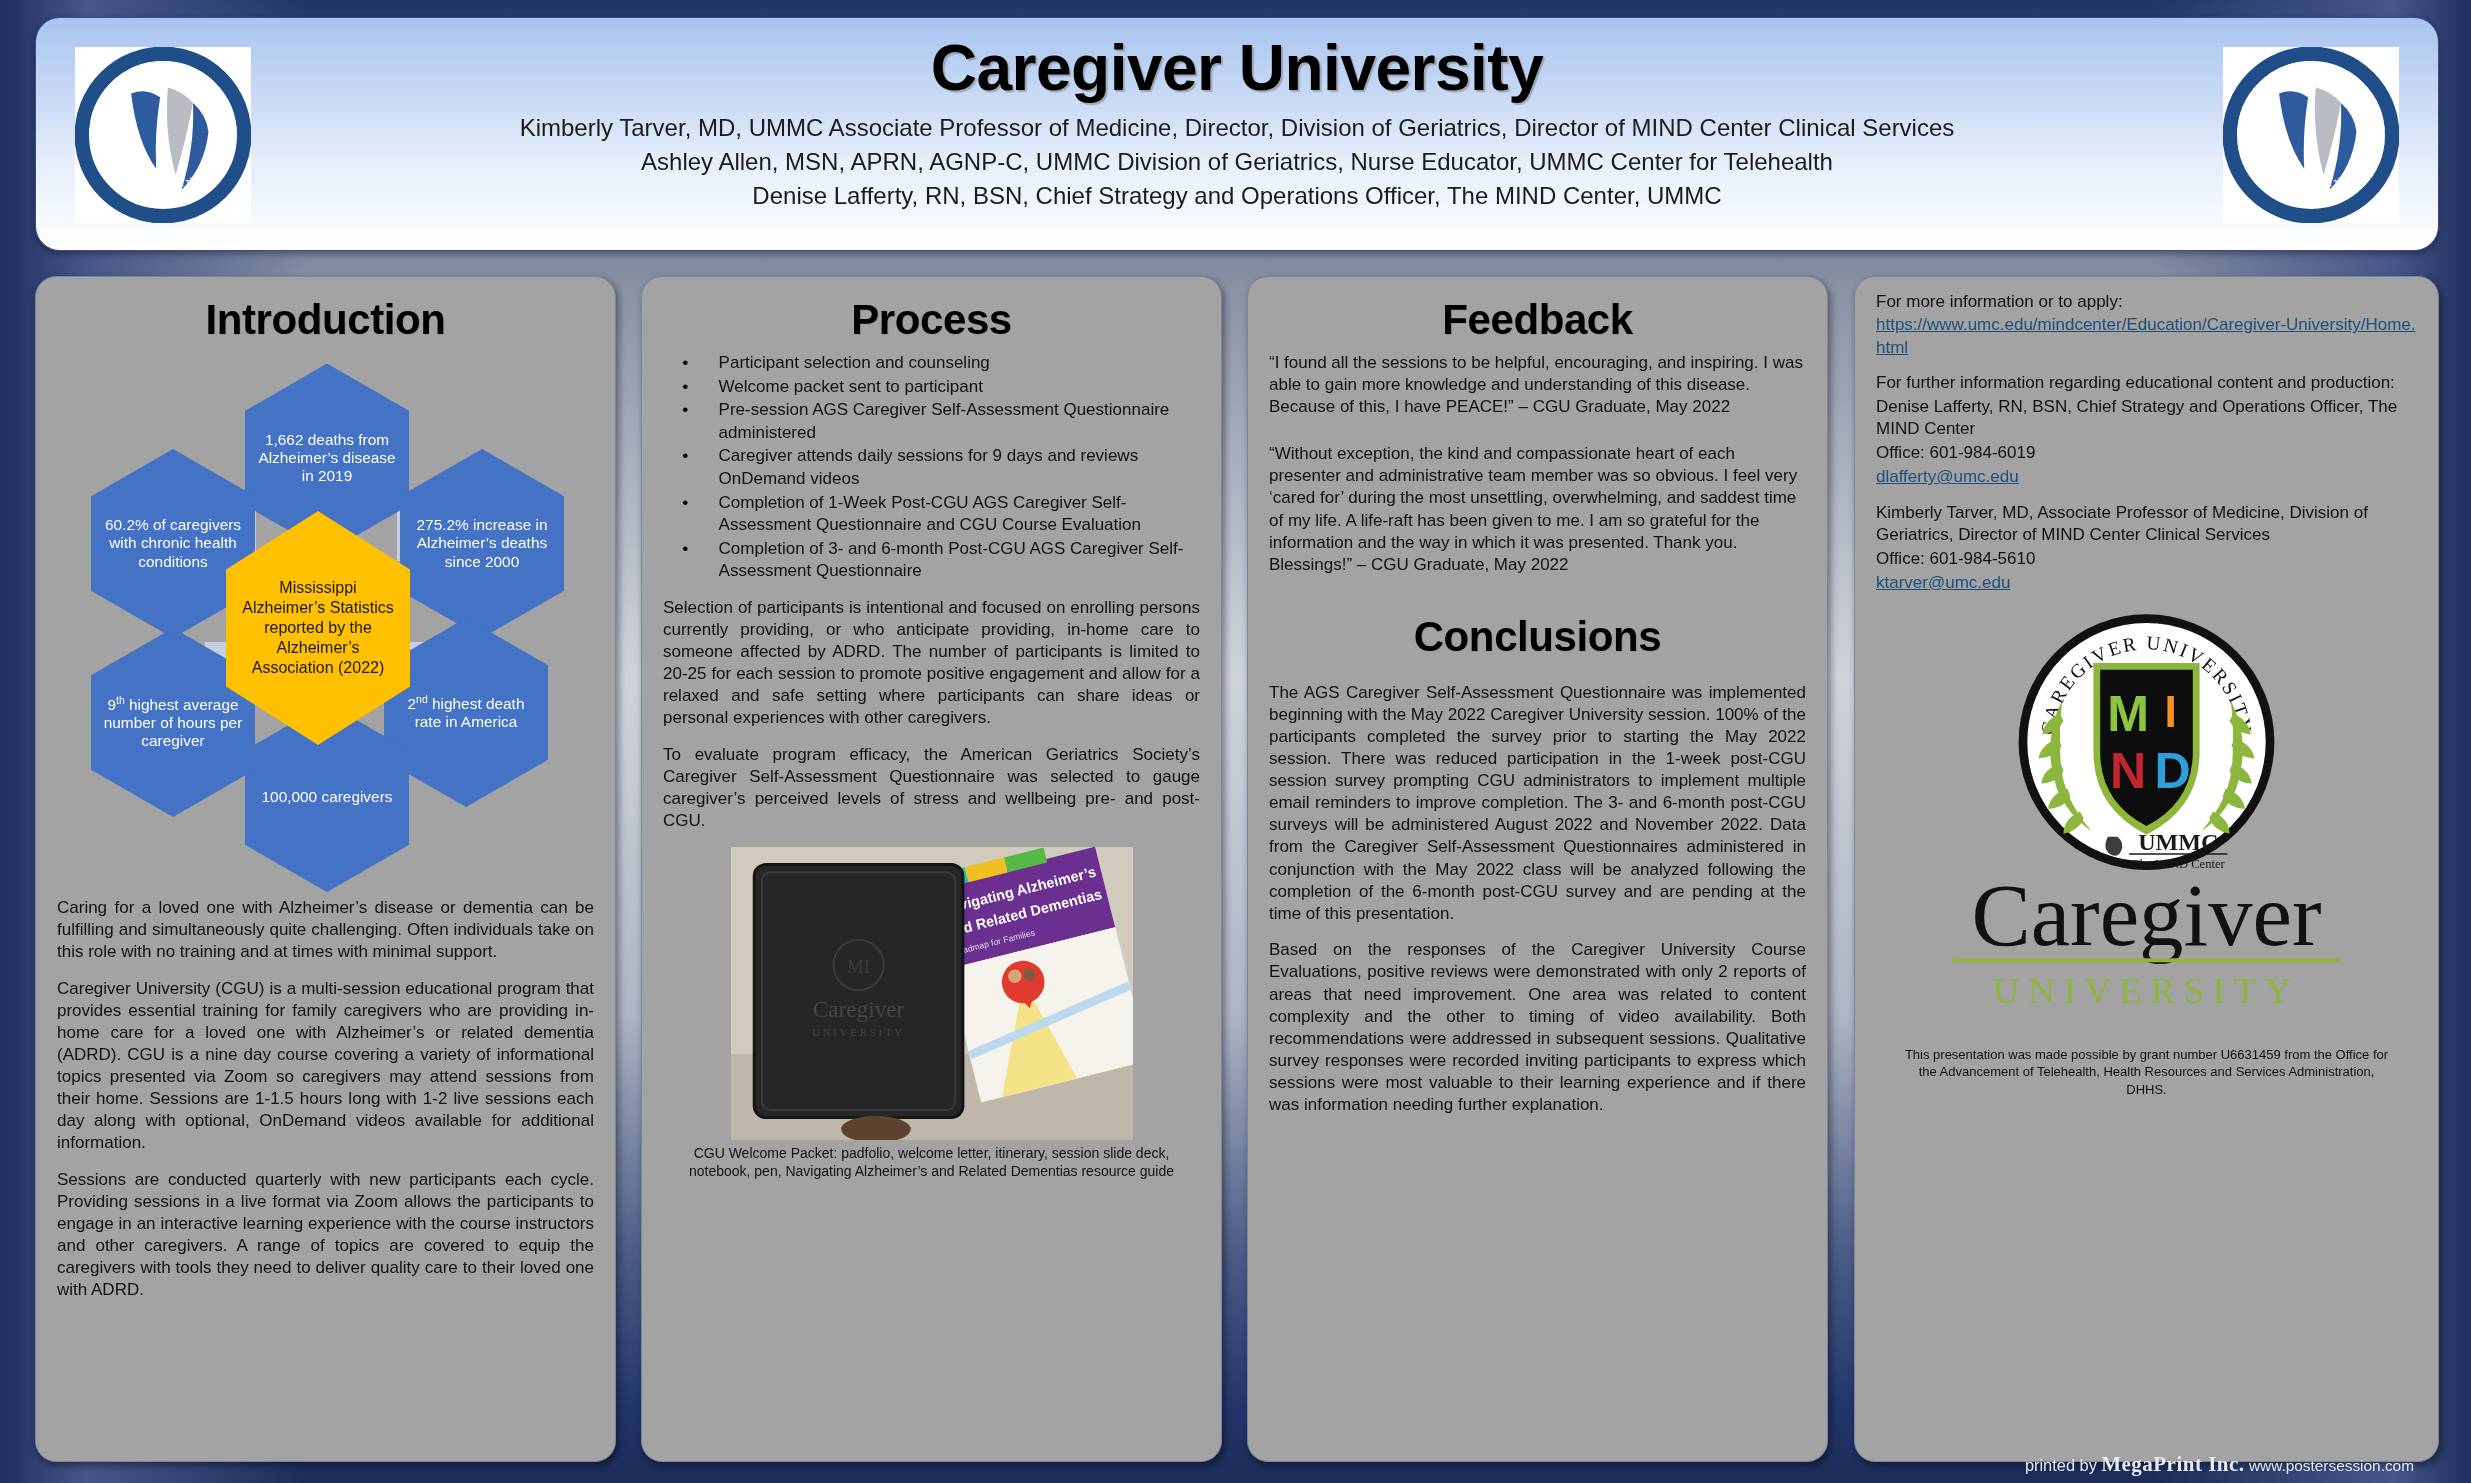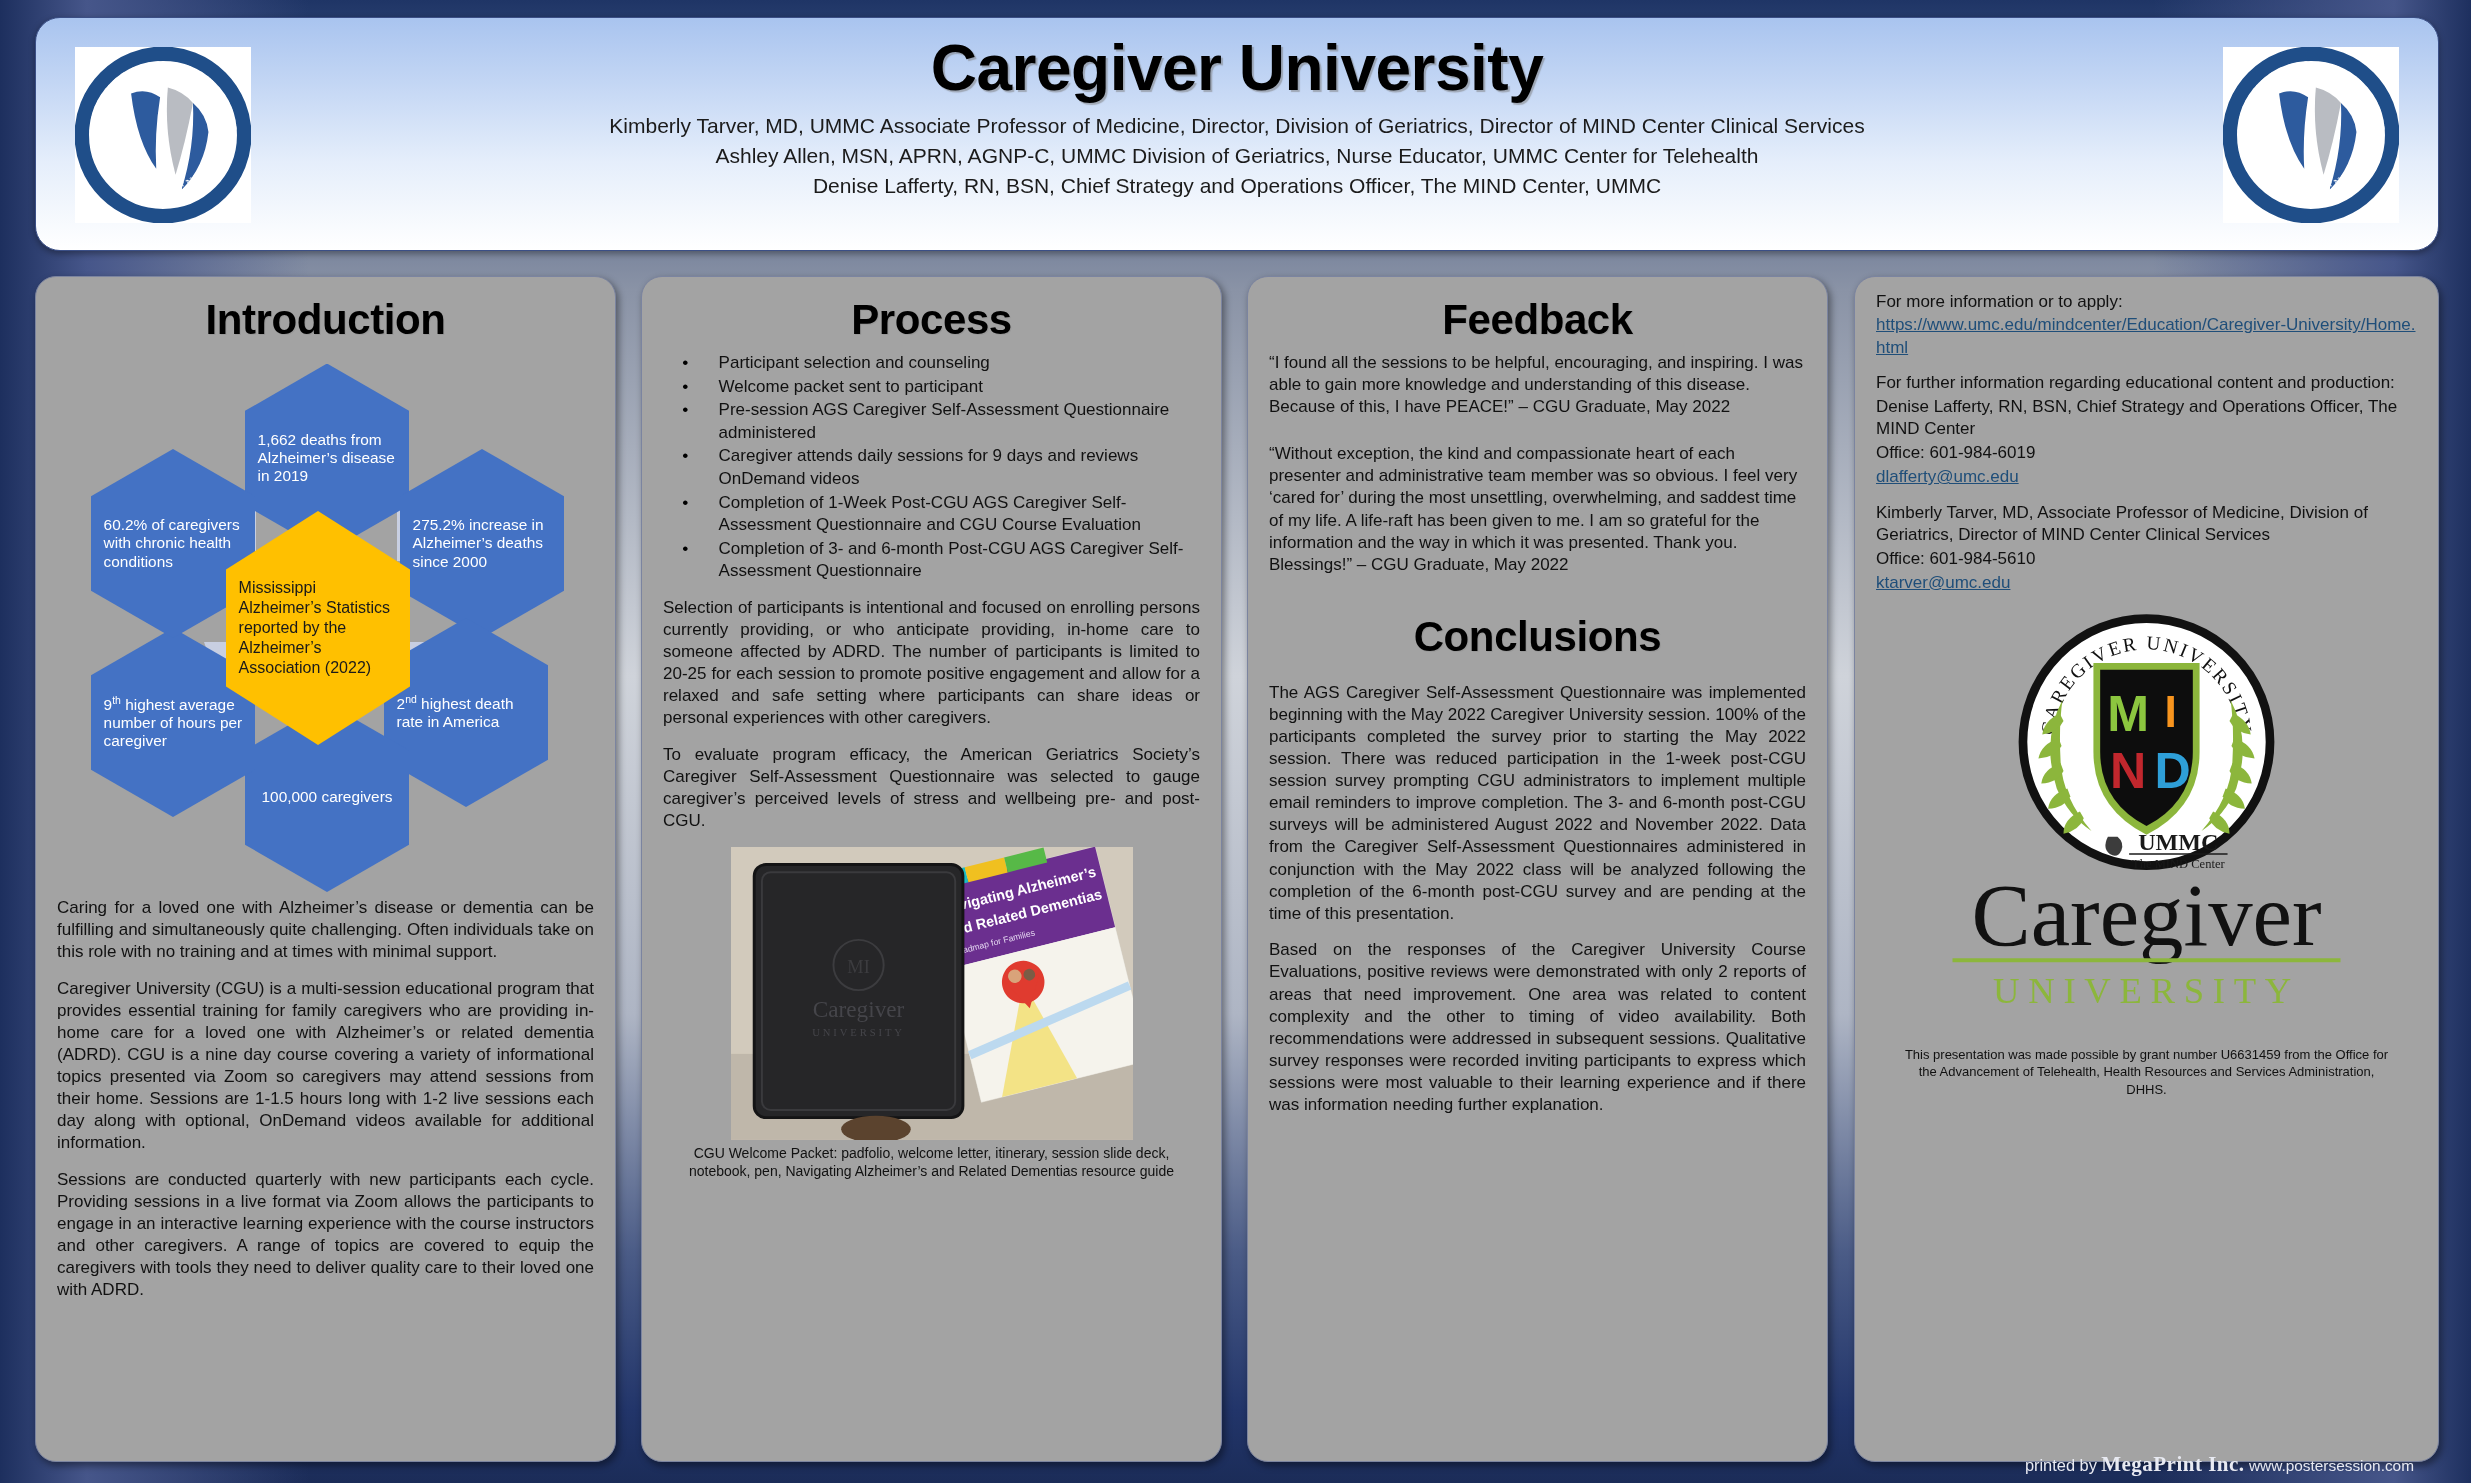--- a/index.html
+++ b/index.html
@@ -35,21 +35,21 @@
   .seal.right{right:39px;}
   .seal svg{display:block;}
   #title-block{
     position:absolute;left:290px;right:290px;top:13.5px;text-align:center;
   }
   #poster-title{
     font-size:64px;font-weight:bold;color:#000;letter-spacing:-0.5px;
     line-height:1.15;margin:0 0 5.8px 0;
     text-shadow:1.9px 1.9px 1px rgba(120,120,120,.5);
   }
-  .author-line{font-size:21px;color:#1b1b1b;line-height:1.42;margin:0;}
+  .author-line{font-size:24px;color:#1b1b1b;line-height:1.42;margin:0;}
   
   .panel{
     position:absolute;top:276px;
     background:#a3a3a3;border-radius:21px;
     border:1px solid #7b84a0;
     box-shadow:2.9px 3.9px 7.7px rgba(0,0,0,.4);
     overflow:hidden;
   }
   #panel-intro   {left:35px;   width:579px; height:1184px;}
   #panel-process {left:641px;  width:579px; height:1184px;}
@@ -63,21 +63,21 @@
   }
   p.body{
     font-size:17px;line-height:1.3;text-align:justify;margin:0 0 14.5px 0;color:#111;
   }
   
   #hexfig{position:relative;width:541px;height:541px;margin:1.9px auto 3.9px auto;}
   .hex{
     position:absolute;width:164px;height:189px;
     clip-path:polygon(50% 0%,100% 25%,100% 75%,50% 100%,0% 75%,0% 25%);
     display:flex;align-items:center;justify-content:center;
-    box-sizing:border-box;padding:5.8px 12.6px;
+    text-align:center;box-sizing:border-box;padding:5.8px 12.6px;
   }
   .hex span{font-size:15.4px;line-height:1.18;}
   .hex.blue{background:#4472c4;}
   .hex.blue span{color:#fff;}
   .hex.gold{background:#ffc000;width:184px;height:234px;}
   .hex.gold span{color:#1a1a1a;font-size:16px;line-height:1.26;}
   .connector{
     position:absolute;background:#c8cfe2;
     clip-path:polygon(0% 0%,100% 0%,60% 100%,0% 100%);
   }

